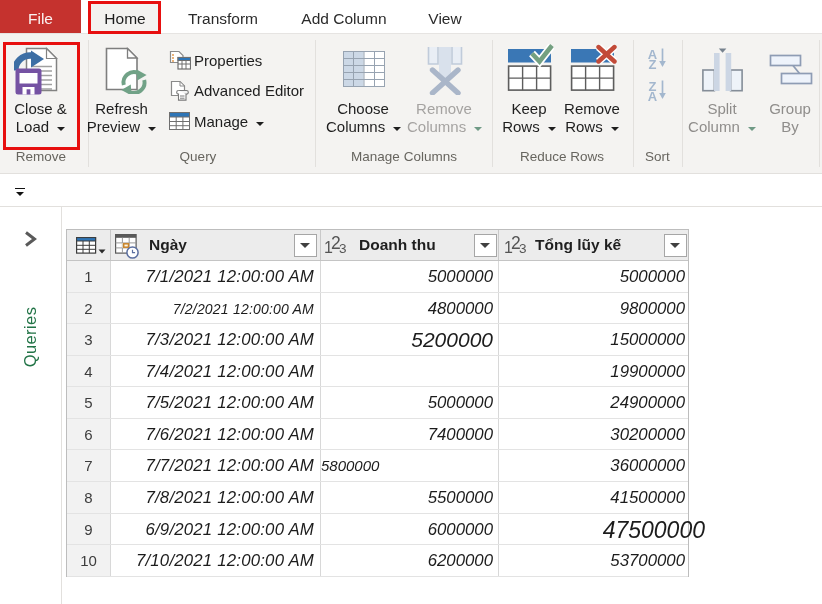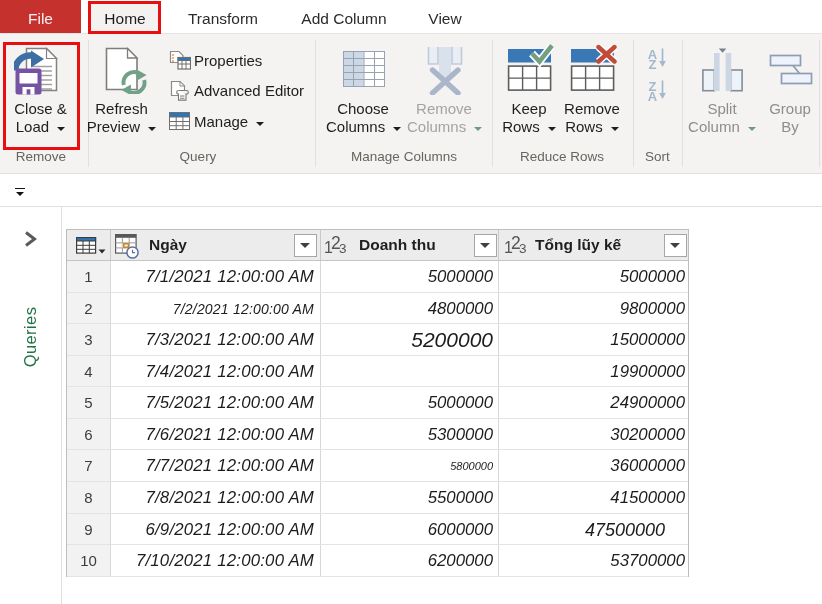--- a/index.html
+++ b/index.html
@@ -259,40 +259,40 @@
 </div>
 <div class="abs" style="left:0;top:157.28px;width:621px;height:31.57px;border-bottom:1px solid #e3e3e3;box-sizing:border-box">
 <div class="abs ctr" style="left:0;top:0;width:43px;height:100%;line-height:32px;font-size:15px;color:#3d3d3d">5</div>
 <div class="abs" style="left:44px;width:209px;top:0;height:100%;line-height:32px;font-size:16.8px;font-style:italic;color:#1c1c1c;text-align:right;padding-right:6px;letter-spacing:0.2px;box-sizing:border-box">7/5/2021 12:00:00 AM</div>
 <div class="abs" style="left:254px;width:177px;top:0;height:100%;line-height:32px;font-size:16.8px;font-style:italic;color:#1c1c1c;text-align:right;padding-right:5px;box-sizing:border-box">5000000</div>
 <div class="abs" style="left:432px;width:189px;top:0;height:100%;line-height:32px;font-size:16.8px;font-style:italic;color:#1c1c1c;text-align:right;padding-right:3px;box-sizing:border-box">24900000</div>
 </div>
 <div class="abs" style="left:0;top:188.85px;width:621px;height:31.57px;border-bottom:1px solid #e3e3e3;box-sizing:border-box">
 <div class="abs ctr" style="left:0;top:0;width:43px;height:100%;line-height:32px;font-size:15px;color:#3d3d3d">6</div>
 <div class="abs" style="left:44px;width:209px;top:0;height:100%;line-height:32px;font-size:16.8px;font-style:italic;color:#1c1c1c;text-align:right;padding-right:6px;letter-spacing:0.2px;box-sizing:border-box">7/6/2021 12:00:00 AM</div>
-<div class="abs" style="left:254px;width:177px;top:0;height:100%;line-height:32px;font-size:16.8px;font-style:italic;color:#1c1c1c;text-align:right;padding-right:5px;box-sizing:border-box">5300000</div>
+<div class="abs" style="left:254px;width:177px;top:0;height:100%;line-height:32px;font-size:16.8px;font-style:italic;color:#1c1c1c;text-align:right;padding-right:5px;box-sizing:border-box">7400000</div>
 <div class="abs" style="left:432px;width:189px;top:0;height:100%;line-height:32px;font-size:16.8px;font-style:italic;color:#1c1c1c;text-align:right;padding-right:3px;box-sizing:border-box">30200000</div>
 </div>
 <div class="abs" style="left:0;top:220.42px;width:621px;height:31.57px;border-bottom:1px solid #e3e3e3;box-sizing:border-box">
 <div class="abs ctr" style="left:0;top:0;width:43px;height:100%;line-height:32px;font-size:15px;color:#3d3d3d">7</div>
 <div class="abs" style="left:44px;width:209px;top:0;height:100%;line-height:32px;font-size:16.8px;font-style:italic;color:#1c1c1c;text-align:right;padding-right:6px;letter-spacing:0.2px;box-sizing:border-box">7/7/2021 12:00:00 AM</div>
-<div class="abs" style="left:254px;width:177px;top:0;height:100%;line-height:32px;font-size:11px;font-style:italic;color:#1c1c1c;text-align:right;padding-right:5px;box-sizing:border-box">5800000</div>
+<div class="abs" style="left:254px;width:177px;top:0;height:100%;line-height:32px;font-size:15px;font-style:italic;color:#1c1c1c;padding-right:5px;box-sizing:border-box">5800000</div>
 <div class="abs" style="left:432px;width:189px;top:0;height:100%;line-height:32px;font-size:16.8px;font-style:italic;color:#1c1c1c;text-align:right;padding-right:3px;box-sizing:border-box">36000000</div>
 </div>
 <div class="abs" style="left:0;top:251.99px;width:621px;height:31.57px;border-bottom:1px solid #e3e3e3;box-sizing:border-box">
 <div class="abs ctr" style="left:0;top:0;width:43px;height:100%;line-height:32px;font-size:15px;color:#3d3d3d">8</div>
 <div class="abs" style="left:44px;width:209px;top:0;height:100%;line-height:32px;font-size:16.8px;font-style:italic;color:#1c1c1c;text-align:right;padding-right:6px;letter-spacing:0.2px;box-sizing:border-box">7/8/2021 12:00:00 AM</div>
 <div class="abs" style="left:254px;width:177px;top:0;height:100%;line-height:32px;font-size:16.8px;font-style:italic;color:#1c1c1c;text-align:right;padding-right:5px;box-sizing:border-box">5500000</div>
 <div class="abs" style="left:432px;width:189px;top:0;height:100%;line-height:32px;font-size:16.8px;font-style:italic;color:#1c1c1c;text-align:right;padding-right:3px;box-sizing:border-box">41500000</div>
 </div>
 <div class="abs" style="left:0;top:283.56px;width:621px;height:31.57px;border-bottom:1px solid #e3e3e3;box-sizing:border-box">
 <div class="abs ctr" style="left:0;top:0;width:43px;height:100%;line-height:32px;font-size:15px;color:#3d3d3d">9</div>
 <div class="abs" style="left:44px;width:209px;top:0;height:100%;line-height:32px;font-size:16.8px;font-style:italic;color:#1c1c1c;text-align:right;padding-right:6px;letter-spacing:0.2px;box-sizing:border-box">6/9/2021 12:00:00 AM</div>
 <div class="abs" style="left:254px;width:177px;top:0;height:100%;line-height:32px;font-size:16.8px;font-style:italic;color:#1c1c1c;text-align:right;padding-right:5px;box-sizing:border-box">6000000</div>
-<div class="abs" style="left:412px;width:189px;top:0;height:100%;line-height:32px;font-size:18px;font-style:italic;color:#1c1c1c;text-align:right;padding-right:3px;box-sizing:border-box">47500000</div>
+<div class="abs" style="left:452px;width:189px;top:0;height:100%;line-height:32px;font-size:23px;font-style:italic;color:#1c1c1c;text-align:right;padding-right:3px;box-sizing:border-box">47500000</div>
 </div>
 <div class="abs" style="left:0;top:315.13px;width:621px;height:31.57px;border-bottom:1px solid #e3e3e3;box-sizing:border-box">
 <div class="abs ctr" style="left:0;top:0;width:43px;height:100%;line-height:32px;font-size:15px;color:#3d3d3d">10</div>
 <div class="abs" style="left:44px;width:209px;top:0;height:100%;line-height:32px;font-size:16.8px;font-style:italic;color:#1c1c1c;text-align:right;padding-right:6px;letter-spacing:0.2px;box-sizing:border-box">7/10/2021 12:00:00 AM</div>
 <div class="abs" style="left:254px;width:177px;top:0;height:100%;line-height:32px;font-size:16.8px;font-style:italic;color:#1c1c1c;text-align:right;padding-right:5px;box-sizing:border-box">6200000</div>
 <div class="abs" style="left:432px;width:189px;top:0;height:100%;line-height:32px;font-size:16.8px;font-style:italic;color:#1c1c1c;text-align:right;padding-right:3px;box-sizing:border-box">53700000</div>
 </div>
 <svg class="abs" style="left:9px;top:7px" width="30" height="18" viewBox="0 0 30 18">
  <rect x="0.6" y="0.6" width="19" height="15.5" fill="#fff" stroke="#3c3c3c" stroke-width="1.2"></rect>
  <rect x="0.6" y="0.6" width="19" height="3.4" fill="#2e75b6" stroke="#3c3c3c" stroke-width="1"></rect>

